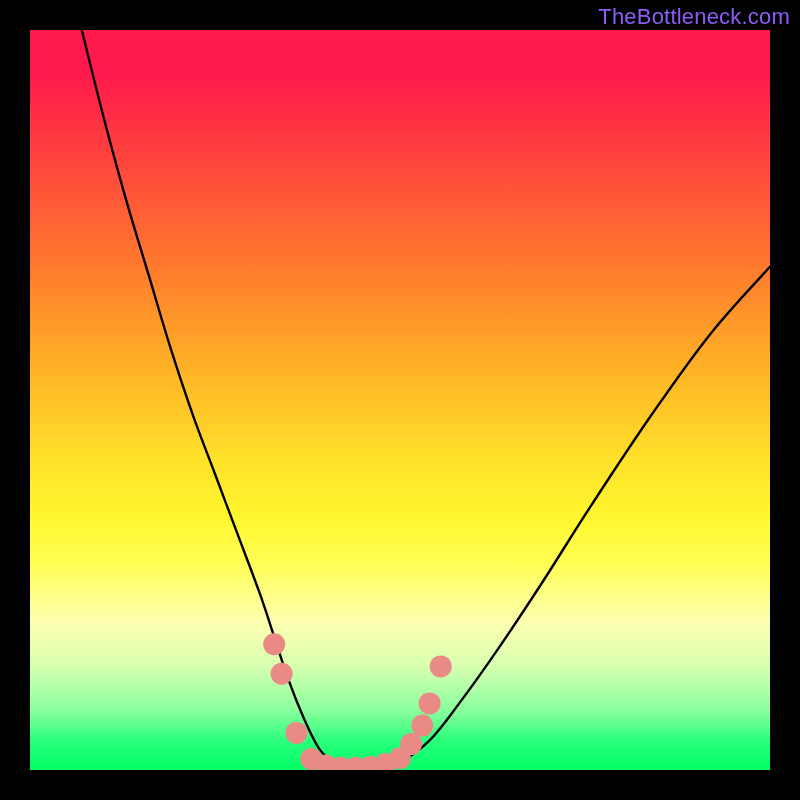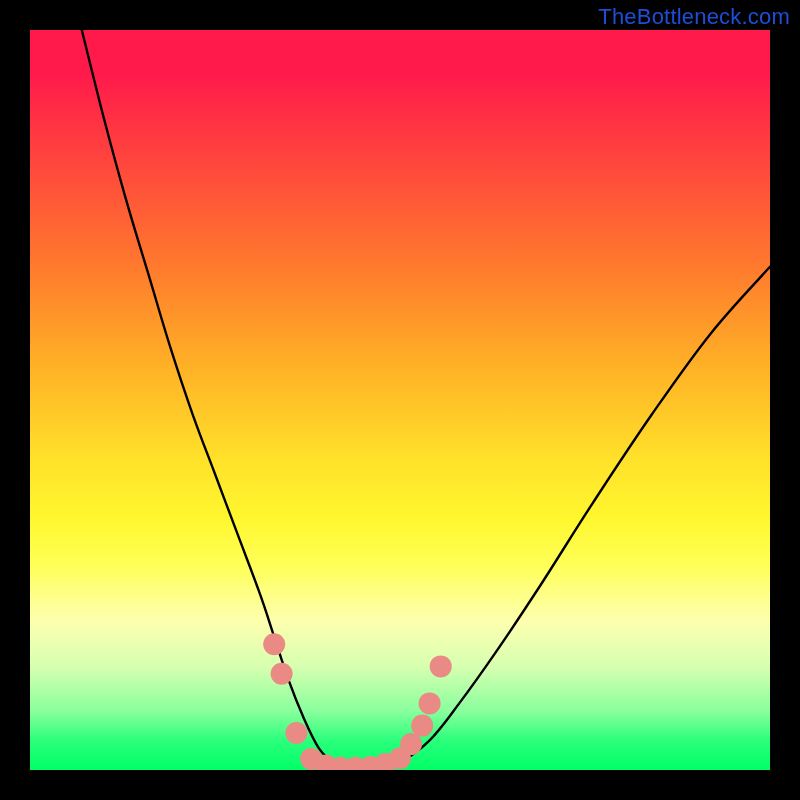--- a/index.html
+++ b/index.html
@@ -39,21 +39,21 @@
       #d7ffb0 86%,
       #8aff9d 92%,
       #2bff7c 96%,
       #00ff66 100%
     );
   }
   .watermark {
     position: absolute;
     top: 4px;
     right: 10px;
-    color: #1d4ed8;
+    color: #8b5cf6;
     font-size: 22px;
     letter-spacing: 0.2px;
     font-weight: 400;
   }
   svg.curve {
     position: absolute;
     inset: 0;
   }
 </style>
 </head>

